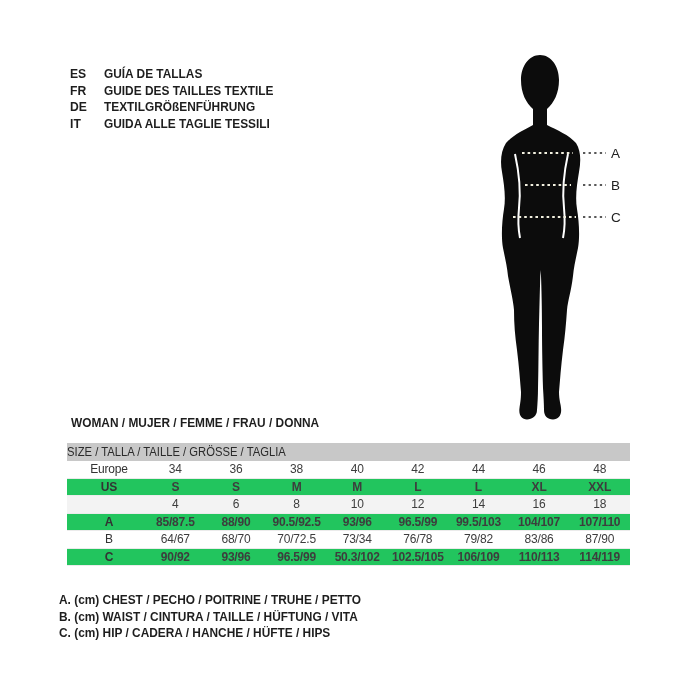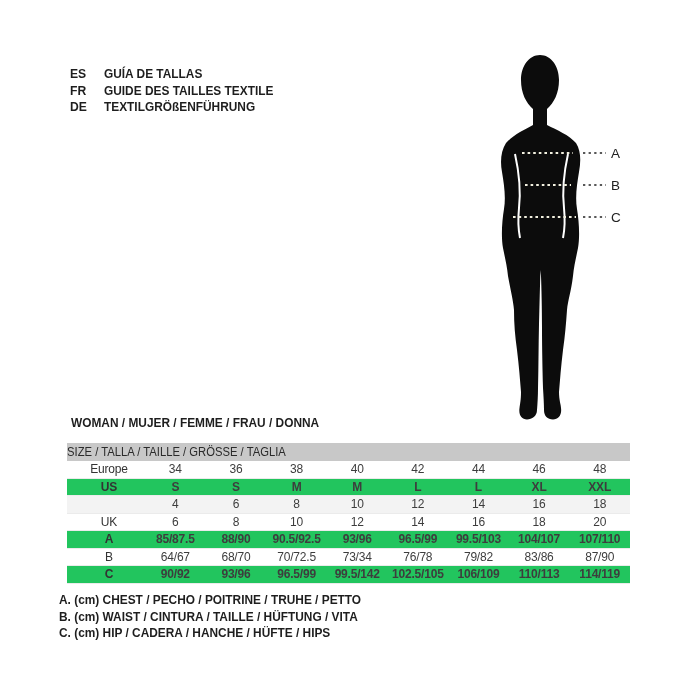--- a/index.html
+++ b/index.html
@@ -53,20 +53,24 @@
       <span class="lang-code">ES</span>
       <span class="lang-label">GUÍA DE TALLAS</span>
     </div>
     <div class="lang-row">
       <span class="lang-code">FR</span>
       <span class="lang-label">GUIDE DES TAILLES TEXTILE</span>
     </div>
     <div class="lang-row">
       <span class="lang-code">DE</span>
       <span class="lang-label">TEXTILGRÖßENFÜHRUNG</span>
+    </div>
+    <div class="lang-row">
+      <span class="lang-code">IT</span>
+      <span class="lang-label">GUIDA ALLE TAGLIE TESSILI</span>
     </div>
   </div>
 
   <div class="figure-wrap">
     <svg viewBox="0 0 200 380">
       <path fill="#0c0c0c" d="
         M100,7
         C111,7 119,18 119,32
         C119,45 114,55 107,61
         L107,77
@@ -164,31 +168,20 @@
           <td class="row-label"></td>
           <td>4</td>
           <td>6</td>
           <td>8</td>
           <td>10</td>
           <td>12</td>
           <td>14</td>
           <td>16</td>
           <td>18</td>
         </tr>
-        <tr>
-          <td class="row-label">UK</td>
-          <td>6</td>
-          <td>8</td>
-          <td>10</td>
-          <td>12</td>
-          <td>14</td>
-          <td>16</td>
-          <td>18</td>
-          <td>20</td>
-        </tr>
         <tr class="shade">
           <td class="row-label">A</td>
           <td>85/87.5</td>
           <td>88/90</td>
           <td>90.5/92.5</td>
           <td>93/96</td>
           <td>96.5/99</td>
           <td>99.5/103</td>
           <td>104/107</td>
           <td>107/110</td>
@@ -202,21 +195,21 @@
           <td>76/78</td>
           <td>79/82</td>
           <td>83/86</td>
           <td>87/90</td>
         </tr>
         <tr class="shade">
           <td class="row-label">C</td>
           <td>90/92</td>
           <td>93/96</td>
           <td>96.5/99</td>
-          <td>99.5/142</td>
+          <td>50.3/102</td>
           <td>102.5/105</td>
           <td>106/109</td>
           <td>110/113</td>
           <td>114/119</td>
         </tr>
       </tbody>
     </table>
   </div>
 
   <div class="legend">

